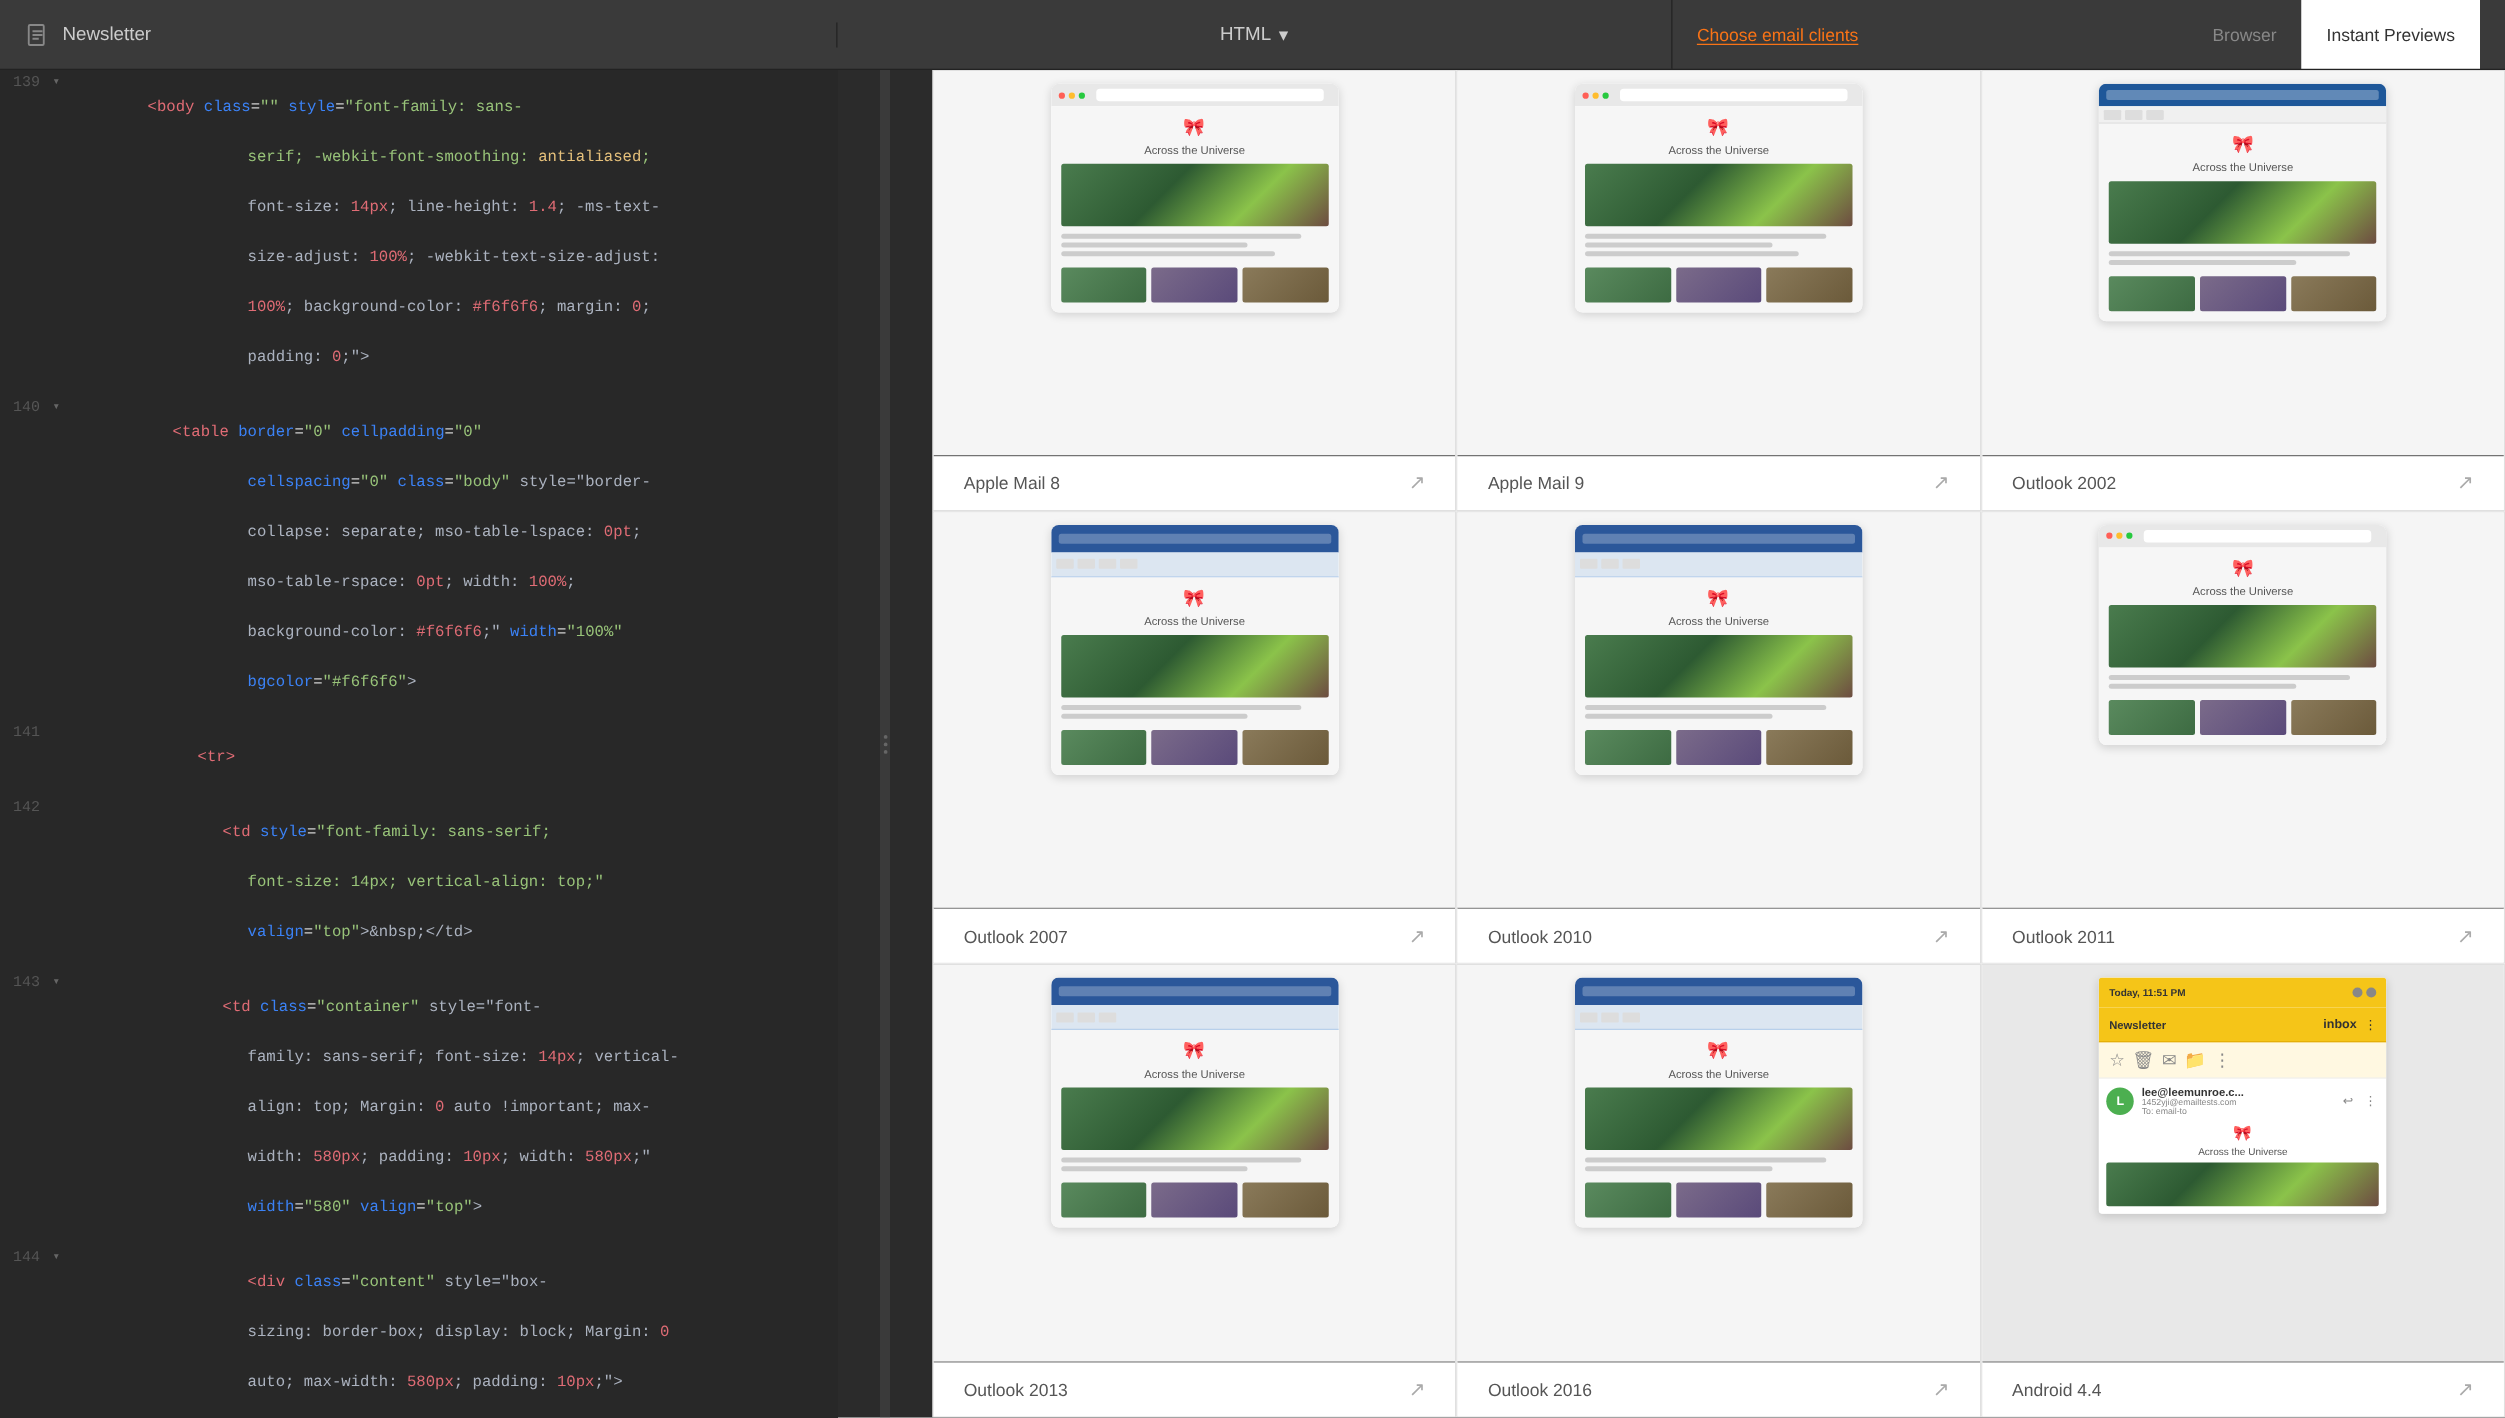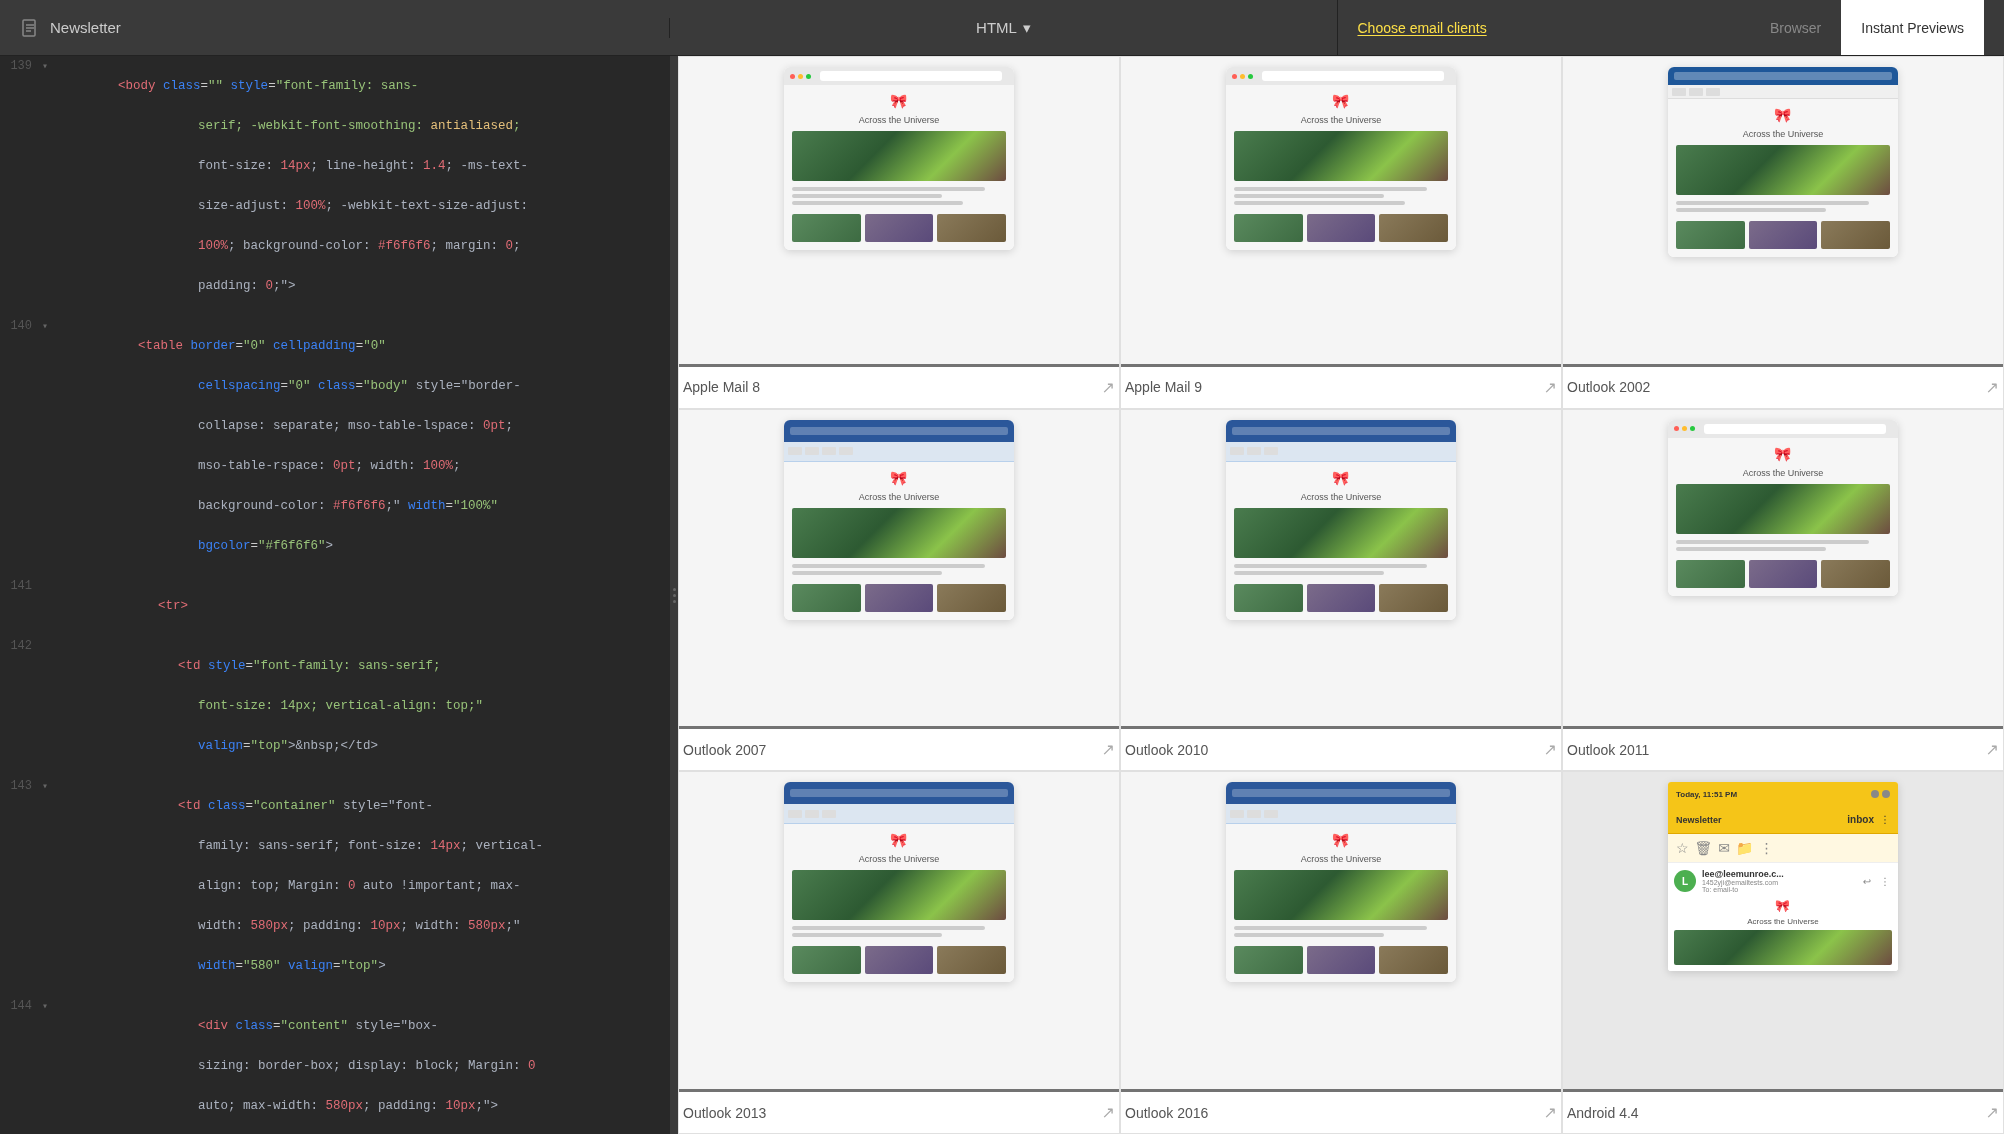--- a/index.html
+++ b/index.html
@@ -49,21 +49,21 @@
       cursor: pointer;
     }
     .header-right {
       flex: 1;
       display: flex;
       align-items: center;
       padding: 0 20px;
       height: 100%;
     }
     .choose-clients {
-      color: #fde047;
+      color: #f97316;
       font-size: 14px;
       text-decoration: underline;
       cursor: pointer;
       text-underline-offset: 2px;
     }
     .header-tabs {
       margin-left: auto;
       display: flex;
       align-items: center;
       height: 100%;
@@ -83,20 +83,21 @@
       background: #fff;
       color: #333;
       font-weight: 500;
     }
 
     
     .main {
       display: flex;
       flex: 1;
       overflow: hidden;
+      gap: 34px;
     }
 
     
     .code-panel {
       width: 670px;
       background: #282828;
       overflow-y: auto;
       flex-shrink: 0;
       font-family: 'Courier New', Courier, monospace;
       font-size: 12.5px;
@@ -165,23 +166,23 @@
       display: flex;
       align-items: flex-start;
       justify-content: center;
       padding-top: 10px;
     }
     .preview-footer {
       height: 44px;
       display: flex;
       align-items: center;
       justify-content: space-between;
-      padding: 0 4px;
+      padding: 0 24px;
       background: #fff;
-      border-top: 3px solid #737373;
+      border-top: 1px solid #737373;
     }
     .preview-name {
       font-size: 14px;
       color: #555;
     }
     .expand-icon {
       color: #aaa;
       font-size: 16px;
     }
 

